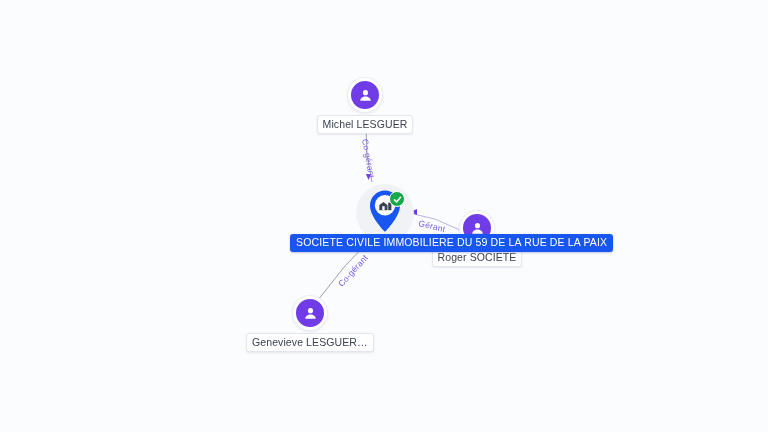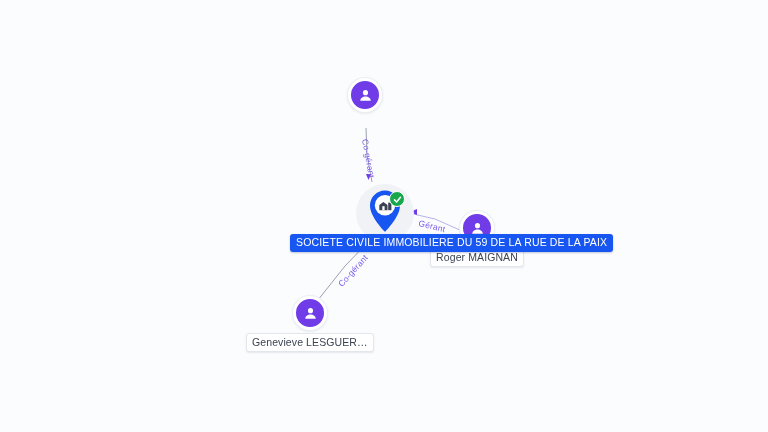--- a/index.html
+++ b/index.html
@@ -154,40 +154,41 @@
 
   <div class="edge-label" style="left:420px; top:218px; transform: rotate(14deg);">Gérant</div>
 
   <div class="node" style="left:300px; top:78px; width:130px;">
     <div class="person-avatar">
       <svg width="17" height="17" viewBox="0 0 24 24" fill="#ffffff">
         <circle cx="12" cy="8" r="3.6"></circle>
         <path d="M4.6 19.5c0-4 3.4-6.2 7.4-6.2s7.4 2.2 7.4 6.2z"></path>
       </svg>
     </div>
+    <div class="node-label">Michel LESGUER</div>
   </div>
 
   <div class="node" style="left:245px; top:296px; width:130px;">
     <div class="person-avatar">
       <svg width="17" height="17" viewBox="0 0 24 24" fill="#ffffff">
         <circle cx="12" cy="8" r="3.6"></circle>
         <path d="M4.6 19.5c0-4 3.4-6.2 7.4-6.2s7.4 2.2 7.4 6.2z"></path>
       </svg>
     </div>
     <div class="node-label truncated">Genevieve LESGUER (H…</div>
   </div>
 
   <div class="node" style="left:412px; top:211px; width:130px;">
     <div class="person-avatar">
       <svg width="17" height="17" viewBox="0 0 24 24" fill="#ffffff">
         <circle cx="12" cy="8" r="3.6"></circle>
         <path d="M4.6 19.5c0-4 3.4-6.2 7.4-6.2s7.4 2.2 7.4 6.2z"></path>
       </svg>
     </div>
-    <div class="node-label">Roger MAIGNAN</div>
+    <div class="node-label">Roger SOCIETE</div>
   </div>
 
   <div id="company-node">
     <div class="pin-halo"></div>
     <svg class="pin-shape" viewBox="0 0 36 46">
       <path d="M18 1.5C9.7 1.5 3 8.2 3 16.5c0 10.2 11.4 22.6 14.1 25.4a1.2 1.2 0 0 0 1.8 0C21.6 39.1 33 26.7 33 16.5 33 8.2 26.3 1.5 18 1.5z" fill="#1756f0"></path>
       <circle cx="18" cy="16.3" r="10.2" fill="#ffffff"></circle>
       <g fill="#3b4252">
         <path d="M12.3 21.2v-5.1l4.1-3.1 4.1 3.1v5.1z"></path>
         <rect x="21.2" y="13.6" width="3.2" height="7.6"></rect>

